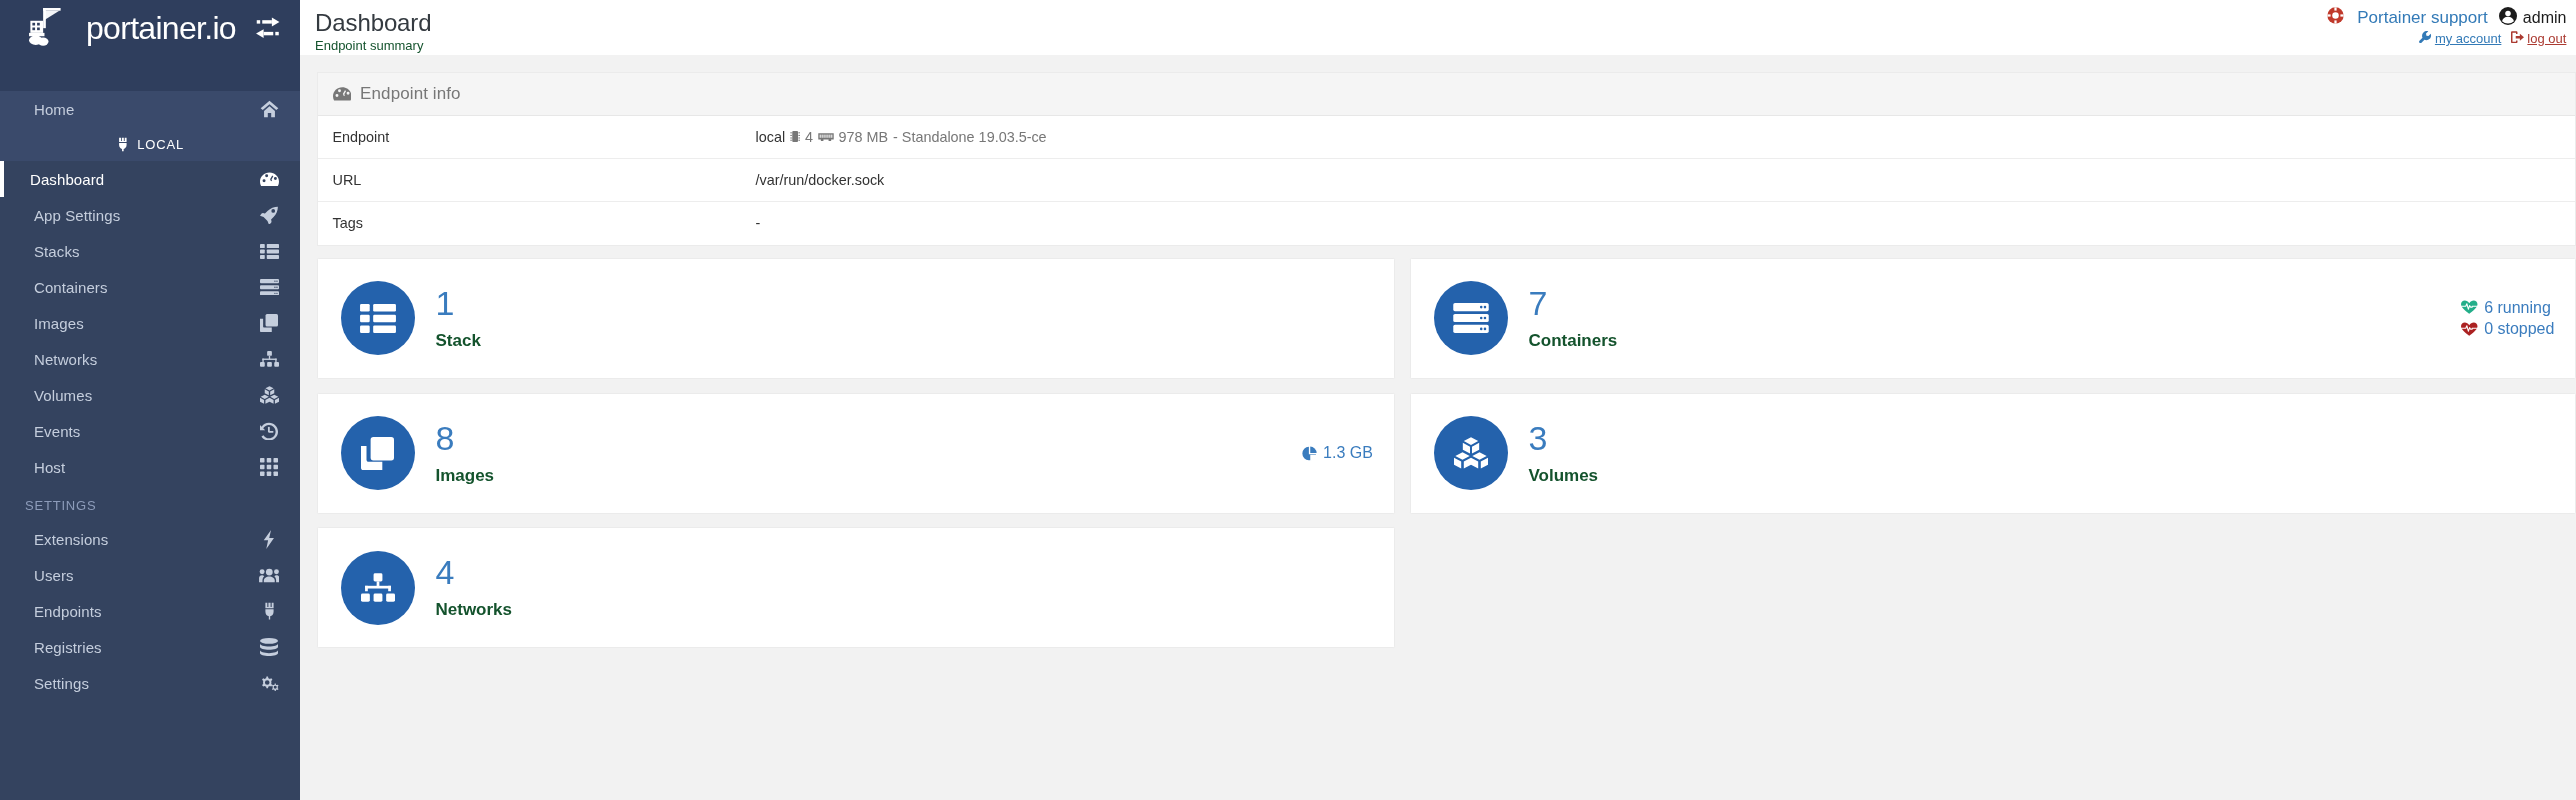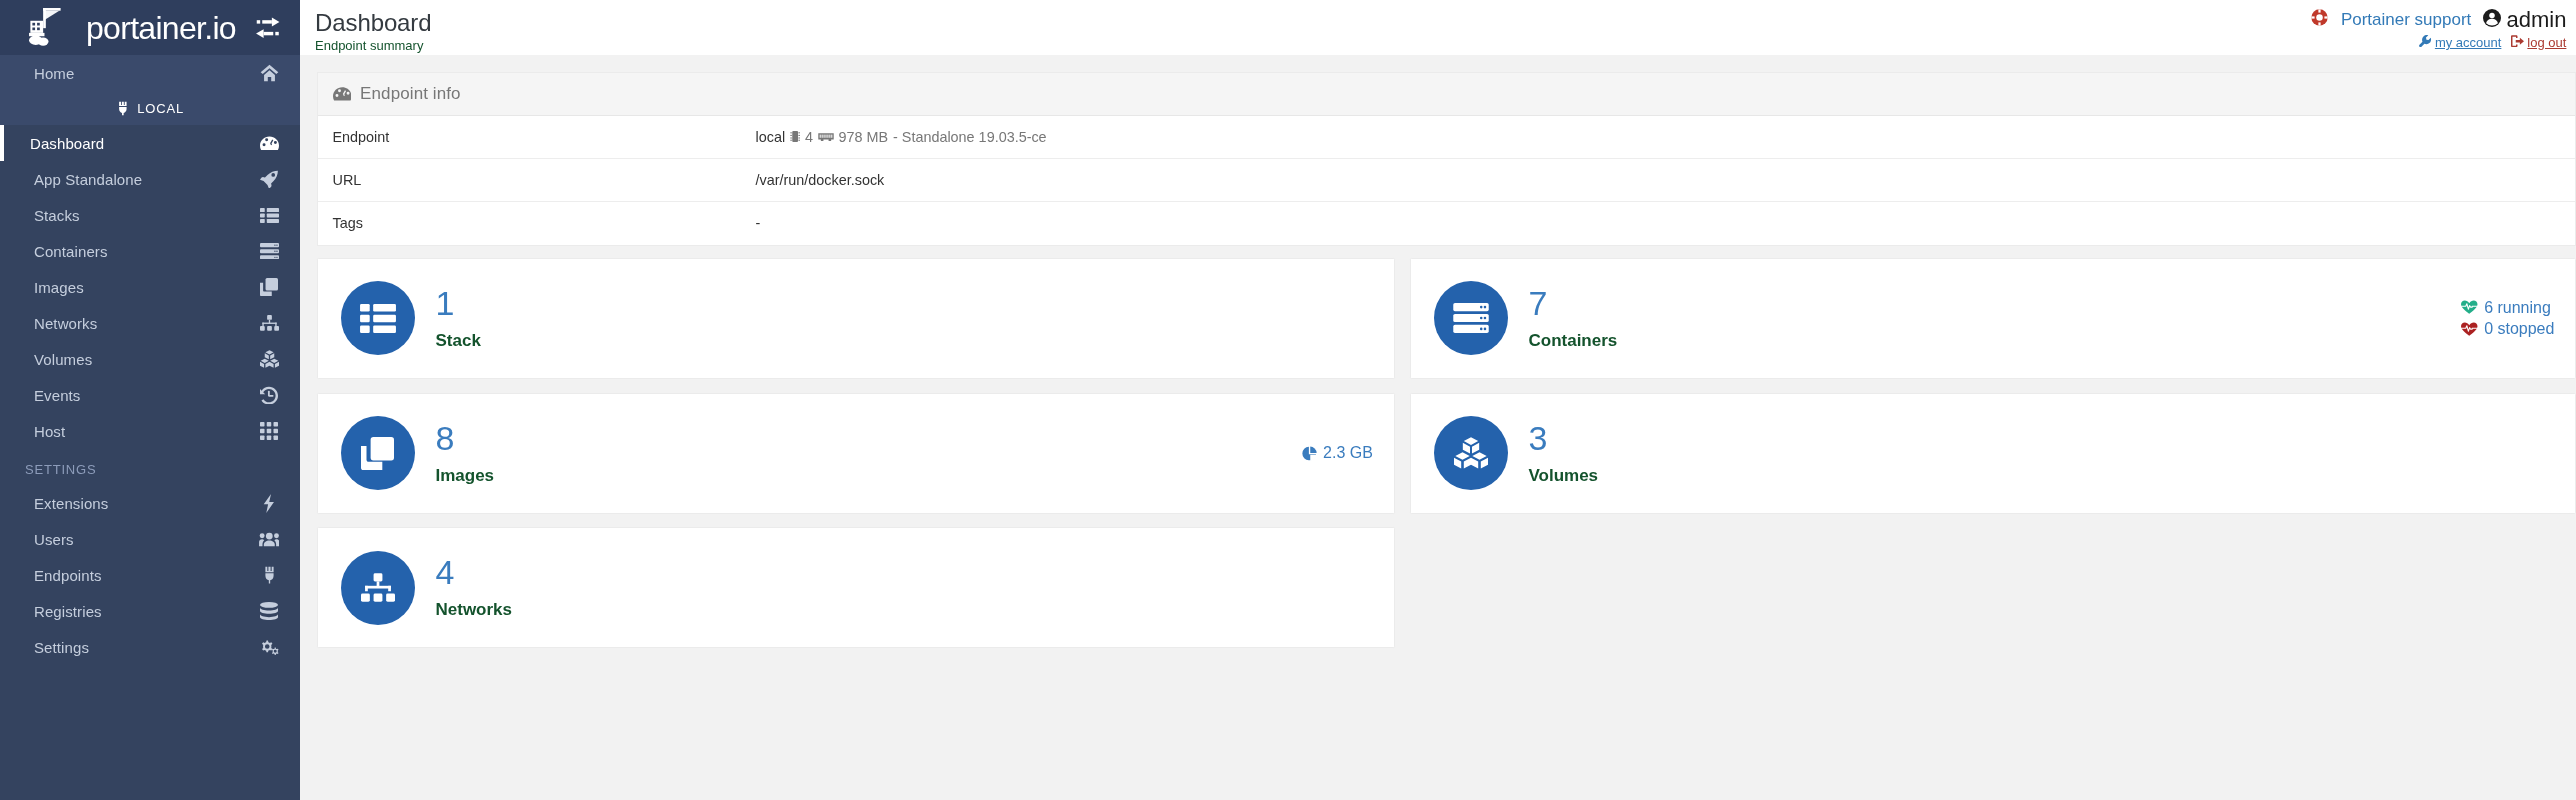--- a/index.html
+++ b/index.html
@@ -50,21 +50,21 @@
   .brand-text {
     font-size: 32px;
     color: #ffffff;
     letter-spacing: -0.7px;
     line-height: 1;
     font-weight: 400;
     white-space: nowrap;
   }
   .toggle-icon { width: 27.5px; height: 27.5px; cursor: pointer; }
 
-  .nav-section { background: #ffffff; }
+  .nav-section { background: #ffffff; margin-top: 36px; }
 
   .nav-item {
     height: 36px;
     display: flex;
     align-items: center;
     padding: 0 20.6px 0 30px;
     font-size: 15px;
     color: #c5cedd;
     letter-spacing: 0.1px;
     cursor: pointer;
@@ -158,21 +158,21 @@
     gap: 2.1px;
   }
   .topbar-row1 { display: flex; align-items: center; gap: 11.7px; }
   .support-link {
     display: flex; align-items: center; gap: 13px;
     font-size: 17px; color: #337ab7; cursor: pointer;
     white-space: nowrap;
   }
   .user-box {
     display: flex; align-items: center; gap: 5.5px;
-    font-size: 22px; color: #1c1c1c; cursor: pointer;
+    font-size: 16px; color: #1c1c1c; cursor: pointer;
     white-space: nowrap;
   }
   .topbar-row2 { display: flex; align-items: center; gap: 9.6px; }
   .mini-link {
     display: flex; align-items: center; gap: 3.4px;
     font-size: 13px; cursor: pointer; white-space: nowrap;
   }
   .mini-link .txt { text-decoration: underline; }
   .mini-link.acct { color: #337ab7; }
   .mini-link.acct svg { fill: #337ab7; }
@@ -360,21 +360,21 @@
       <div class="nav-item active">
         <span class="label">Dashboard</span>
         <span class="nav-ico">
           <svg viewBox="0 0 28 24" width="19" height="16.5">
               <path d="M14 2 C6.3 2 0 8 0 15.5 C0 17.8 0.6 20 1.6 21.8 L26.4 21.8 C27.4 20 28 17.8 28 15.5 C28 8 21.7 2 14 2 Z M6 16.5 A2.2 2.2 0 1 1 6 12.1 A2.2 2.2 0 1 1 6 16.5 Z M9.8 9.2 A2.2 2.2 0 1 1 9.8 4.8 A2.2 2.2 0 1 1 9.8 9.2 Z M21.4 17.3 L15.6 14.3 C15.8 13.5 15.5 12.6 14.8 12 L18 6.4 L19.7 7.4 L17 12.2 C17.6 13 17.8 14.1 17.3 15 C17.2 15.2 17.1 15.4 16.9 15.6 L21.4 17.3 Z M22.7 13 A2.2 2.2 0 1 1 22.7 8.6 A2.2 2.2 0 1 1 22.7 13 Z"></path>
             </svg>
         </span>
       </div>
 
       <div class="nav-item">
-        <span class="label">App Standalone</span>
+        <span class="label">App Settings</span>
         <span class="nav-ico">
           <svg viewBox="0 0 26 26" width="18.6" height="18.6">
               <path d="M25 1 C20 1 14.5 3 10.5 7 L7 10.5 L5 10 C3.8 9.7 2.6 10.1 1.9 11 L0 13.5 L5 15.5 L10.5 21 L12.5 26 L15 24.1 C15.9 23.4 16.3 22.2 16 21 L15.5 19 L19 15.5 C23 11.5 25 6 25 1 Z M18.5 9.5 A2.6 2.6 0 1 1 18.5 4.3 A2.6 2.6 0 1 1 18.5 9.5 Z"></path>
             </svg>
         </span>
       </div>
 
       <div class="nav-item">
         <span class="label">Stacks</span>
         <span class="nav-ico">
@@ -700,21 +700,21 @@
               </div>
               <div class="card-aside">
                 <div class="aside-line size">
                   <span>
                     <svg viewBox="0 0 24 24" width="15" height="15">
                         <path d="M11 1 A11 11 0 1 0 22.5 13.2 L11 13.2 Z" fill="#3a7cbe"></path>
                         <path d="M13.2 0.8 L13.2 11 L23.4 11 A11 11 0 0 0 13.2 0.8 Z" fill="#3a7cbe"></path>
                         <path d="M13.2 13.8 L23.3 13.8 A10.6 10.6 0 0 1 13.2 23.6 Z" fill="#ffffff"></path>
                       </svg>
                   </span>
-                  <span>2.3 GB</span>
+                  <span>1.3 GB</span>
                 </div>
               </div>
             </div>
           </div>
 
           <div class="card-slot">
             <div class="card">
               <div class="card-badge">
                 <svg viewBox="0 0 50 42" width="34" height="29">
                     <g fill="#ffffff">

